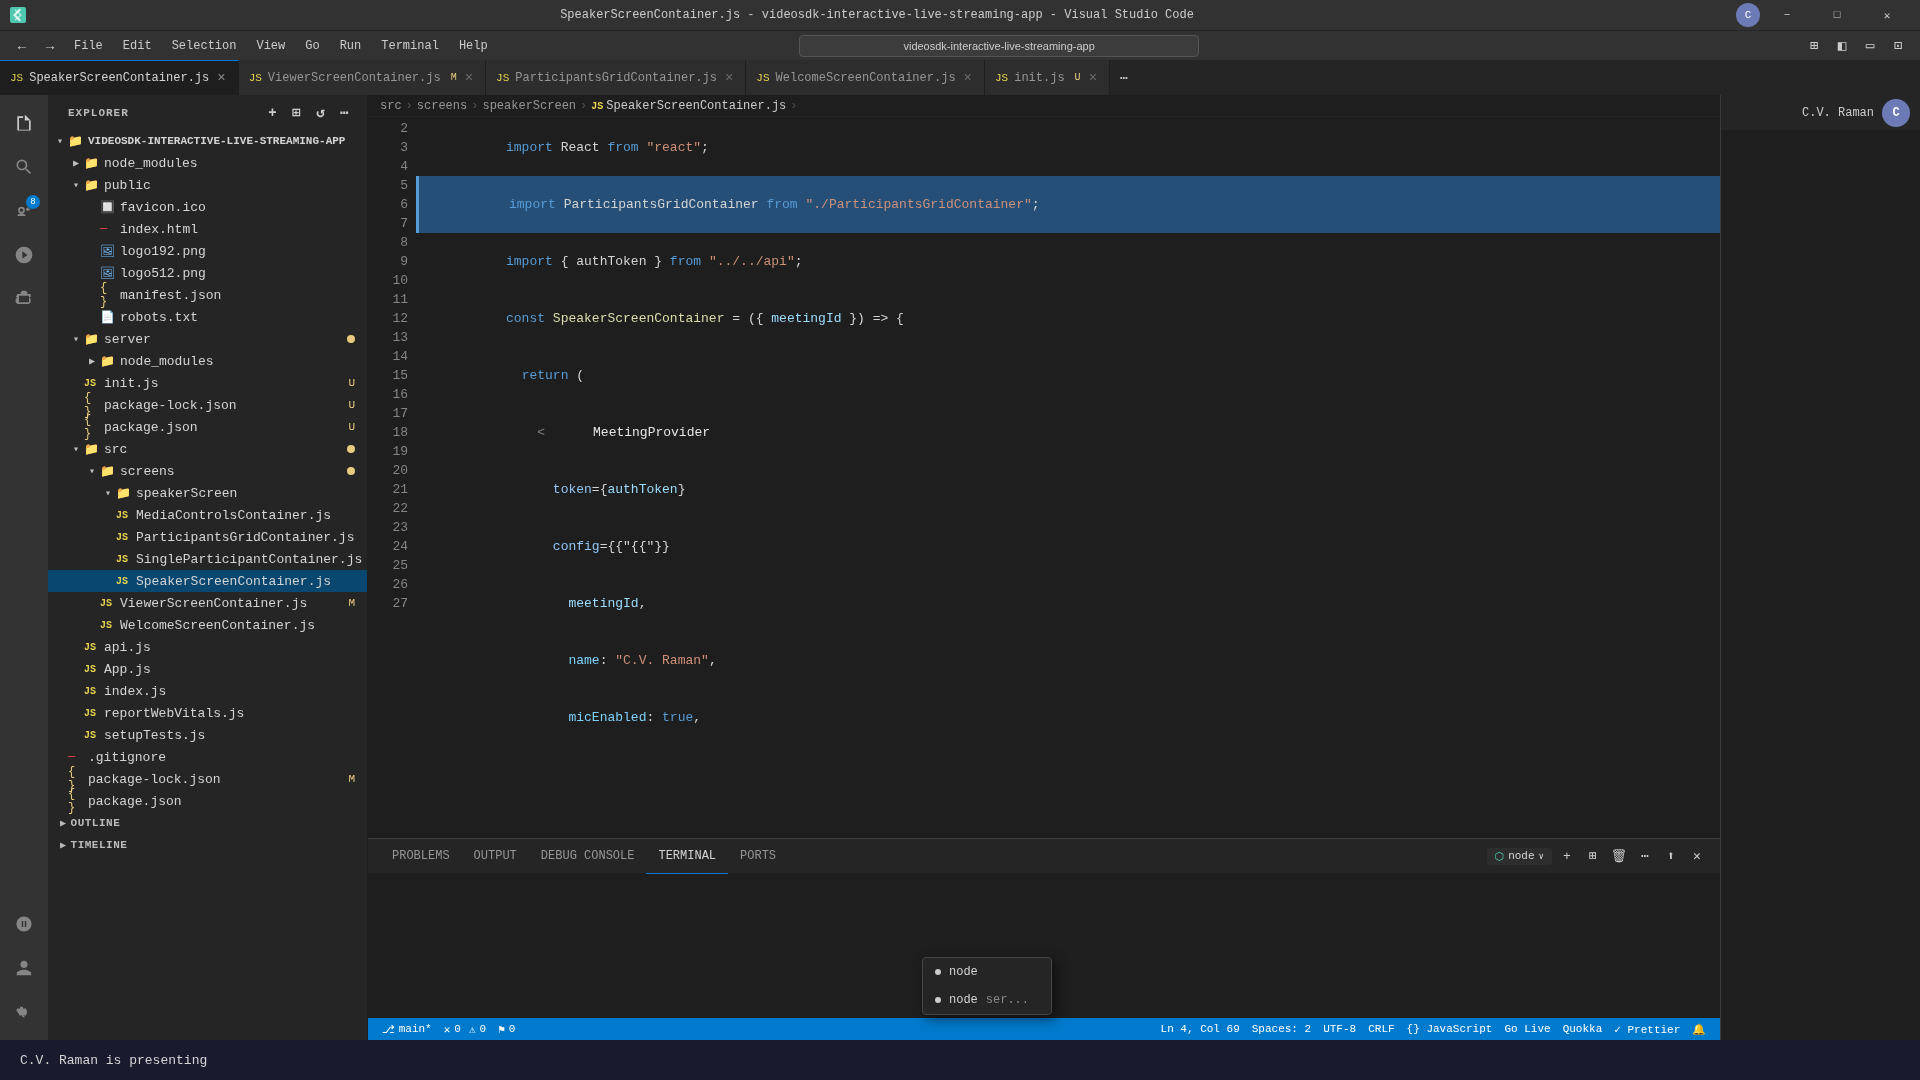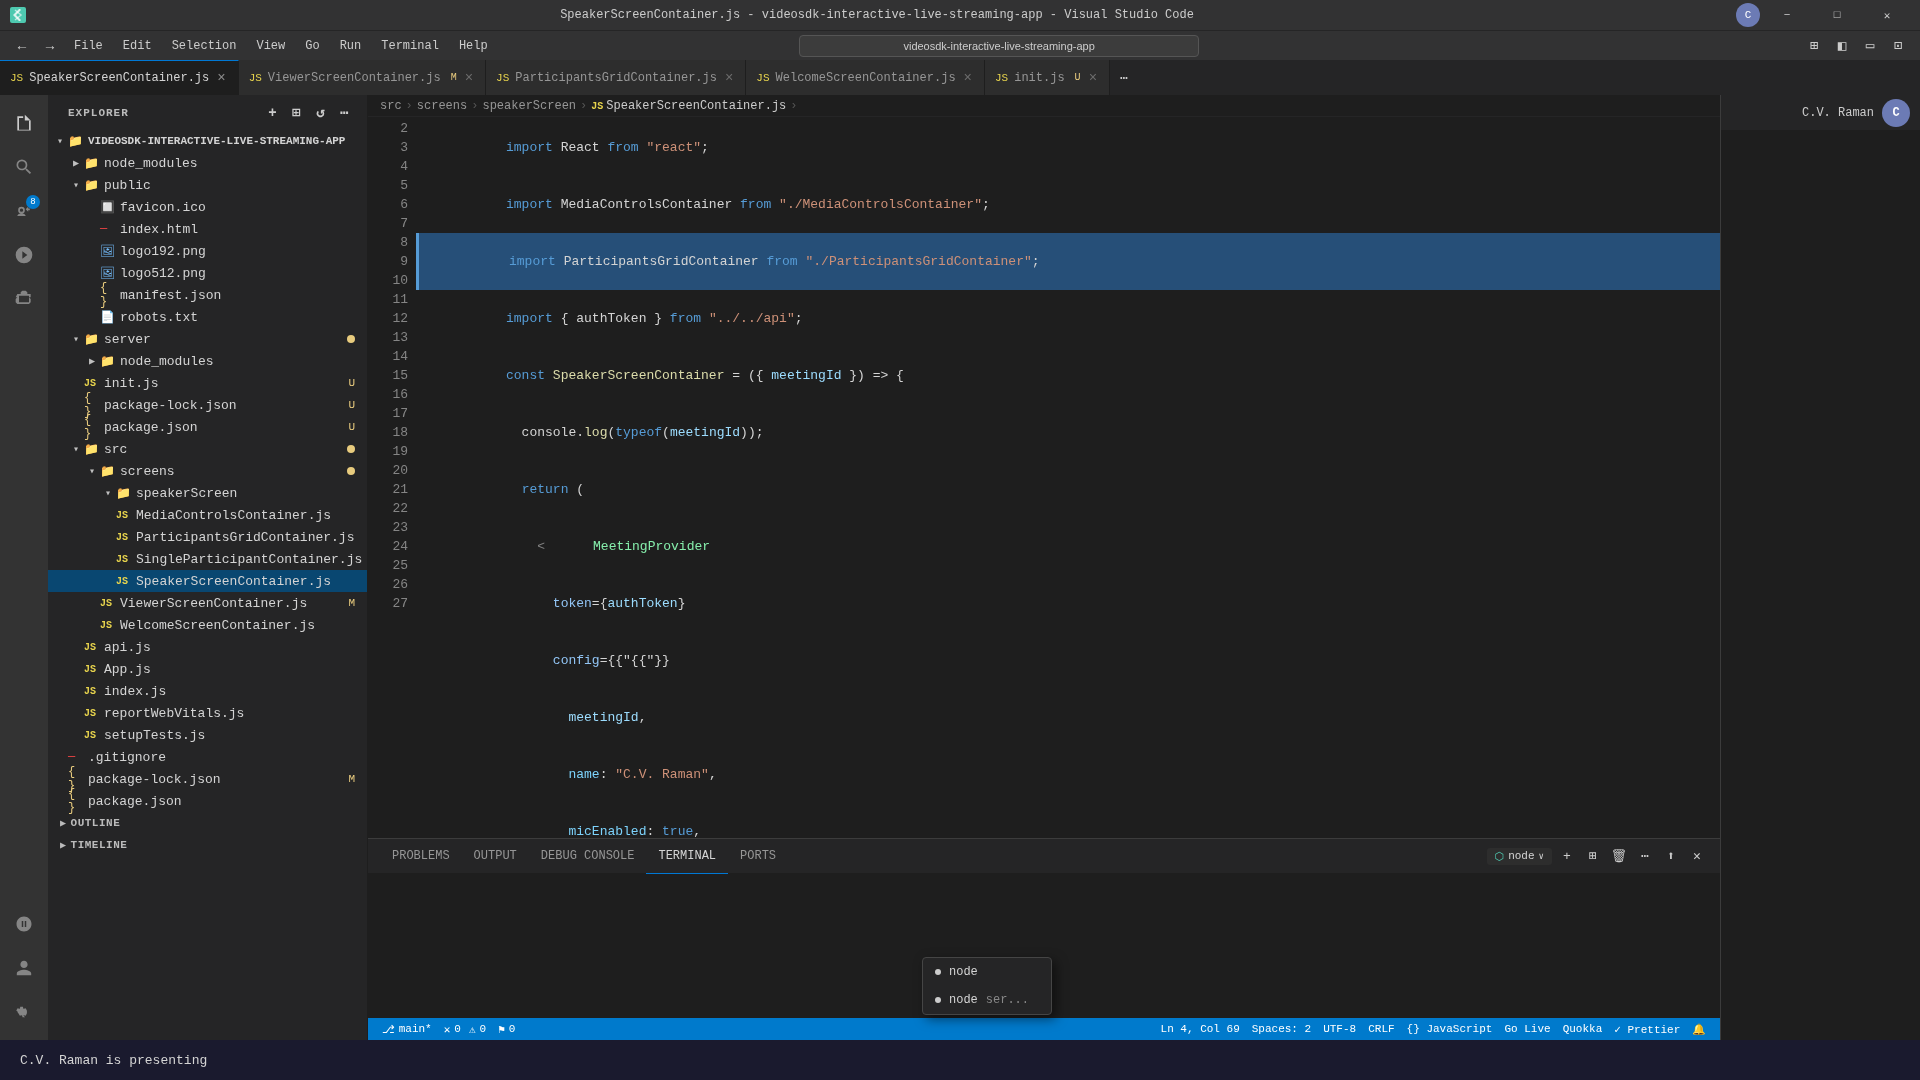--- a/index.html
+++ b/index.html
@@ -386,21 +386,21 @@
     .code-line.highlighted { background: #264f78; }
 
     
     .kw { color: #569cd6; }
     .fn { color: #dcdcaa; font-family: Liberation Mono, monospace; }
     .str { color: #ce9178; }
     .var { color: #9cdcfe; }
     .prp { color: #7dd3fc; }
     .attr { color: #92c5f5; }
     .bool { color: #569cd6; }
-    .jsx-tag { color: #86efac; padding-left: 48px; }
+    .jsx-tag { color: #e5e5e5; padding-left: 48px; }
     .jsx-bracket { color: #808080; }
 
     
     .terminal-panel {
       height: 180px;
       background: #1e1e1e;
       border-top: 1px solid #3c3c3c;
       display: flex;
       flex-direction: column;
       flex-shrink: 0;
@@ -888,35 +888,29 @@
           <div>23</div>
           <div>24</div>
           <div>25</div>
           <div>26</div>
         <div>27</div>
       </div>
       <div class="code-area">
         <div class="code-line">
           <span class="kw">import</span> React <span class="kw">from</span> <span class="str">"react"</span>;
         </div>
-        <div class="code-line">
-          <span class="kw">import</span> MediaControlsContainer <span class="kw">from</span> <span class="str">"./MediaControlsContainer"</span>;
-        </div>
         <div class="code-line highlighted" style="border-left: 3px solid #569cd6;">
           <span class="kw">import</span> ParticipantsGridContainer <span class="kw">from</span> <span class="str">"./ParticipantsGridContainer"</span>;
         </div>
         <div class="code-line">
           <span class="kw">import</span> { authToken } <span class="kw">from</span> <span class="str">"../../api"</span>;
         </div>
         <div class="code-line"></div>
         <div class="code-line">
           <span class="kw">const</span> <span class="fn">SpeakerScreenContainer</span> = ({ <span class="var">meetingId</span> }) =&gt; {
-        </div>
-        <div class="code-line">
-          &nbsp;&nbsp;console.<span class="fn">log</span>(<span class="kw">typeof</span>(<span class="var">meetingId</span>));
         </div>
         <div class="code-line">
           &nbsp;&nbsp;<span class="kw">return</span> (
         </div>
         <div class="code-line">
           &nbsp;&nbsp;&nbsp;&nbsp;<span class="jsx-bracket">&lt;</span><span class="jsx-tag">MeetingProvider</span>
         </div>
         <div class="code-line">
           &nbsp;&nbsp;&nbsp;&nbsp;&nbsp;&nbsp;<span class="attr">token</span>={<span class="var">authToken</span>}
         </div>

